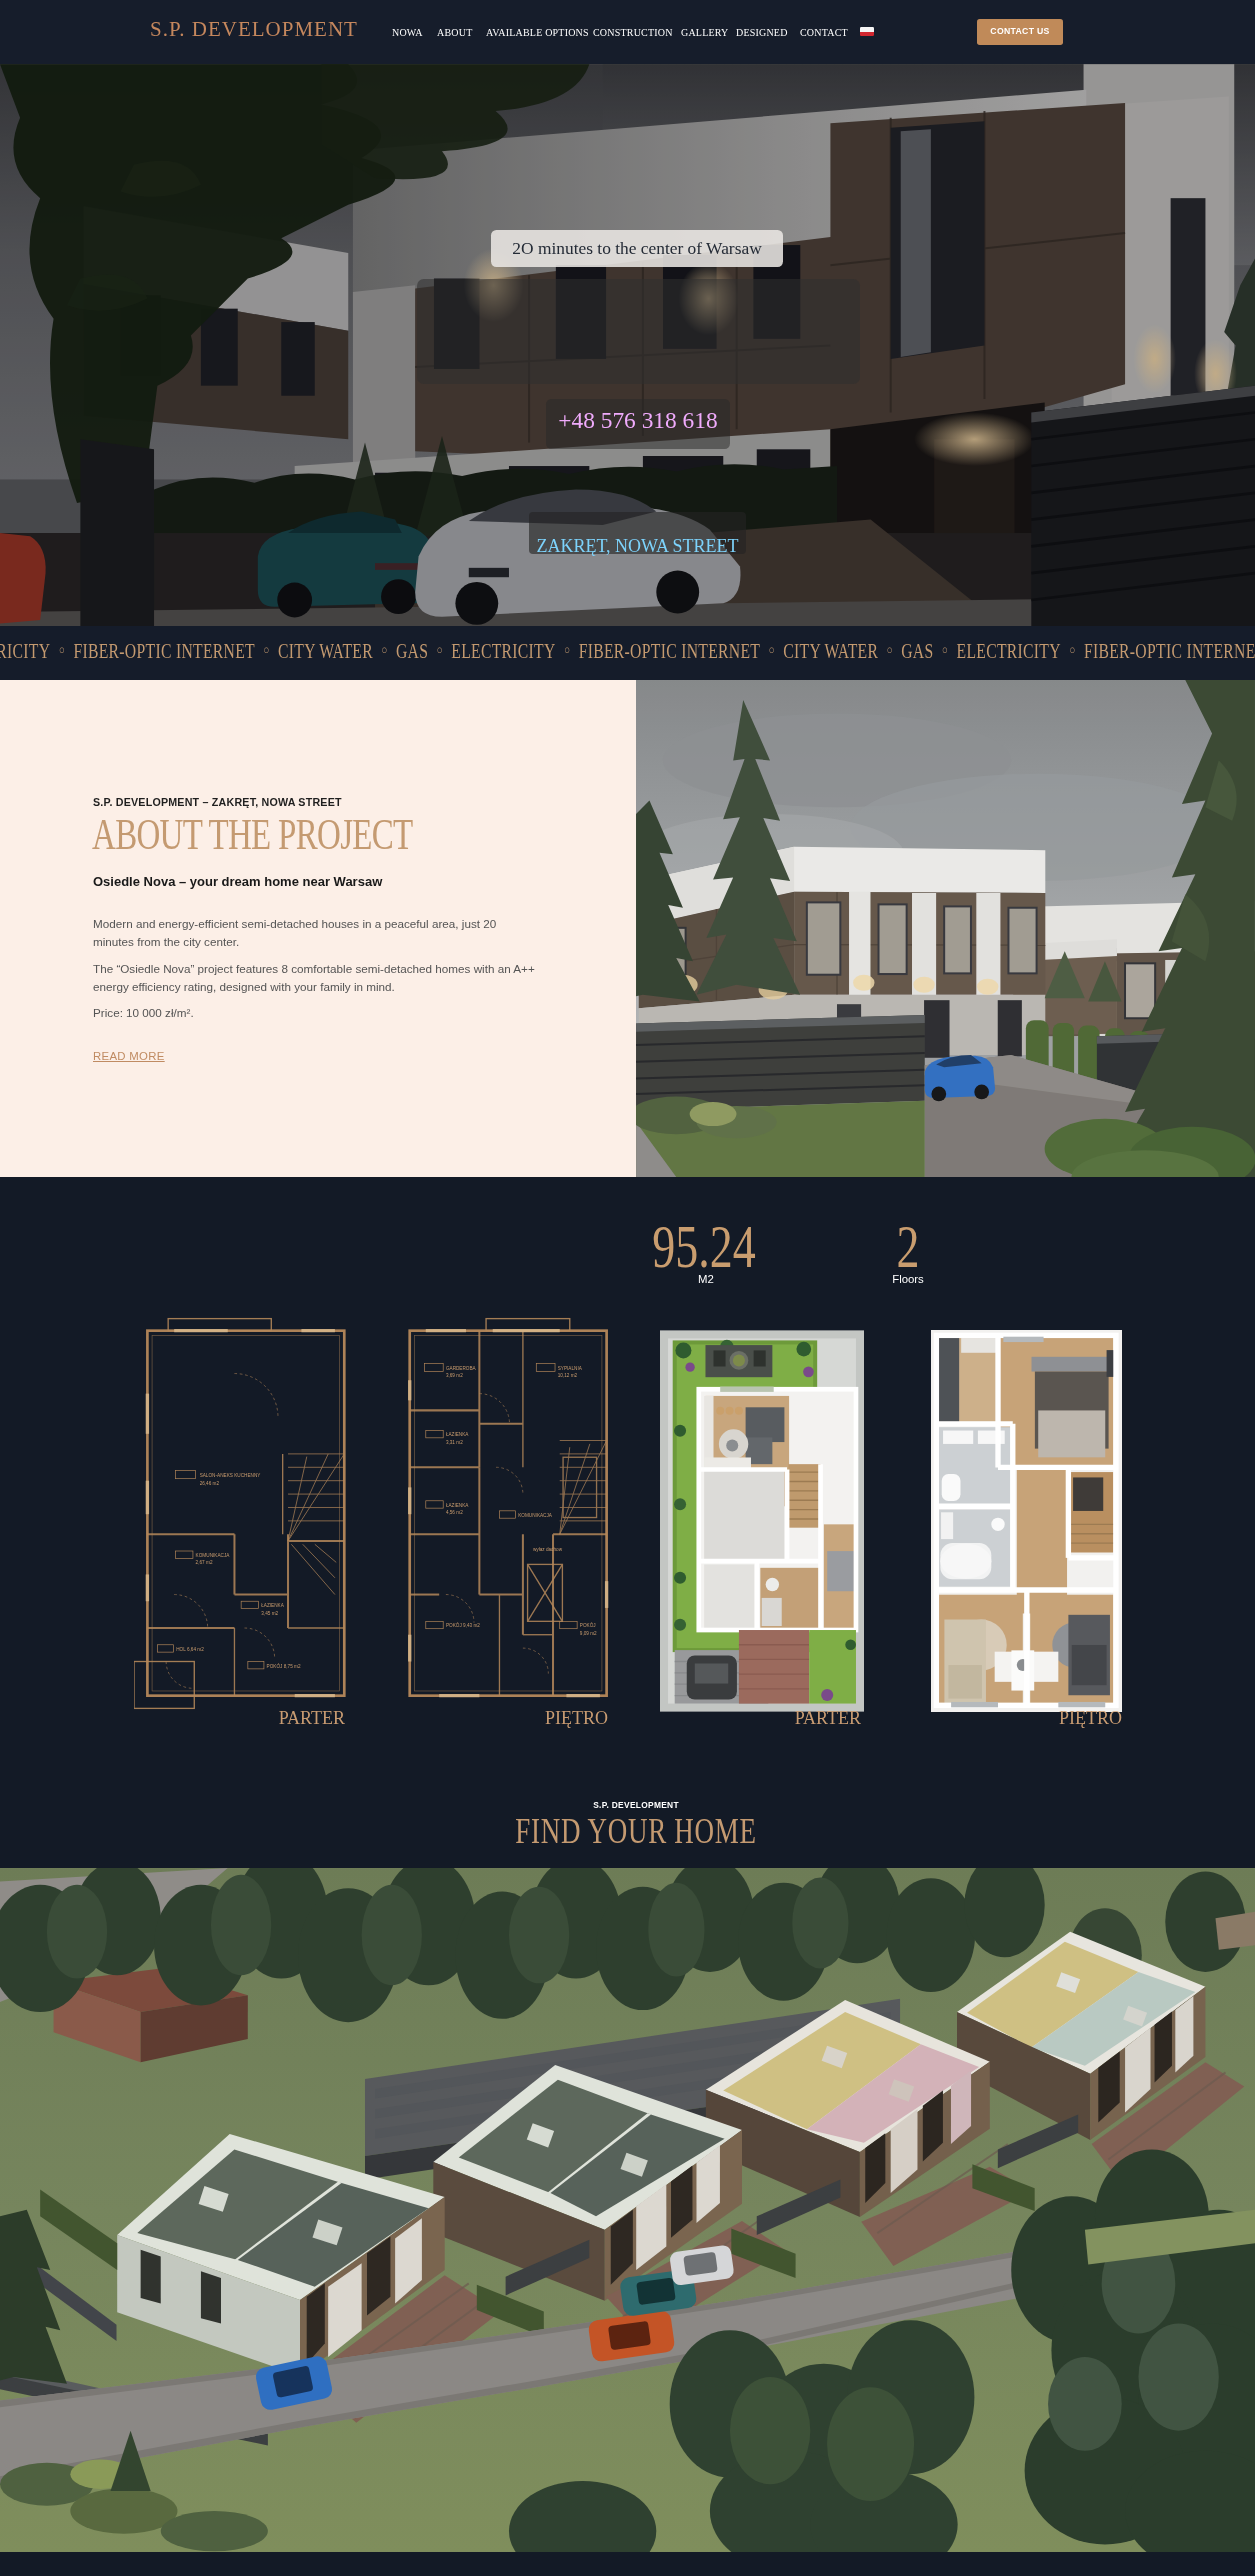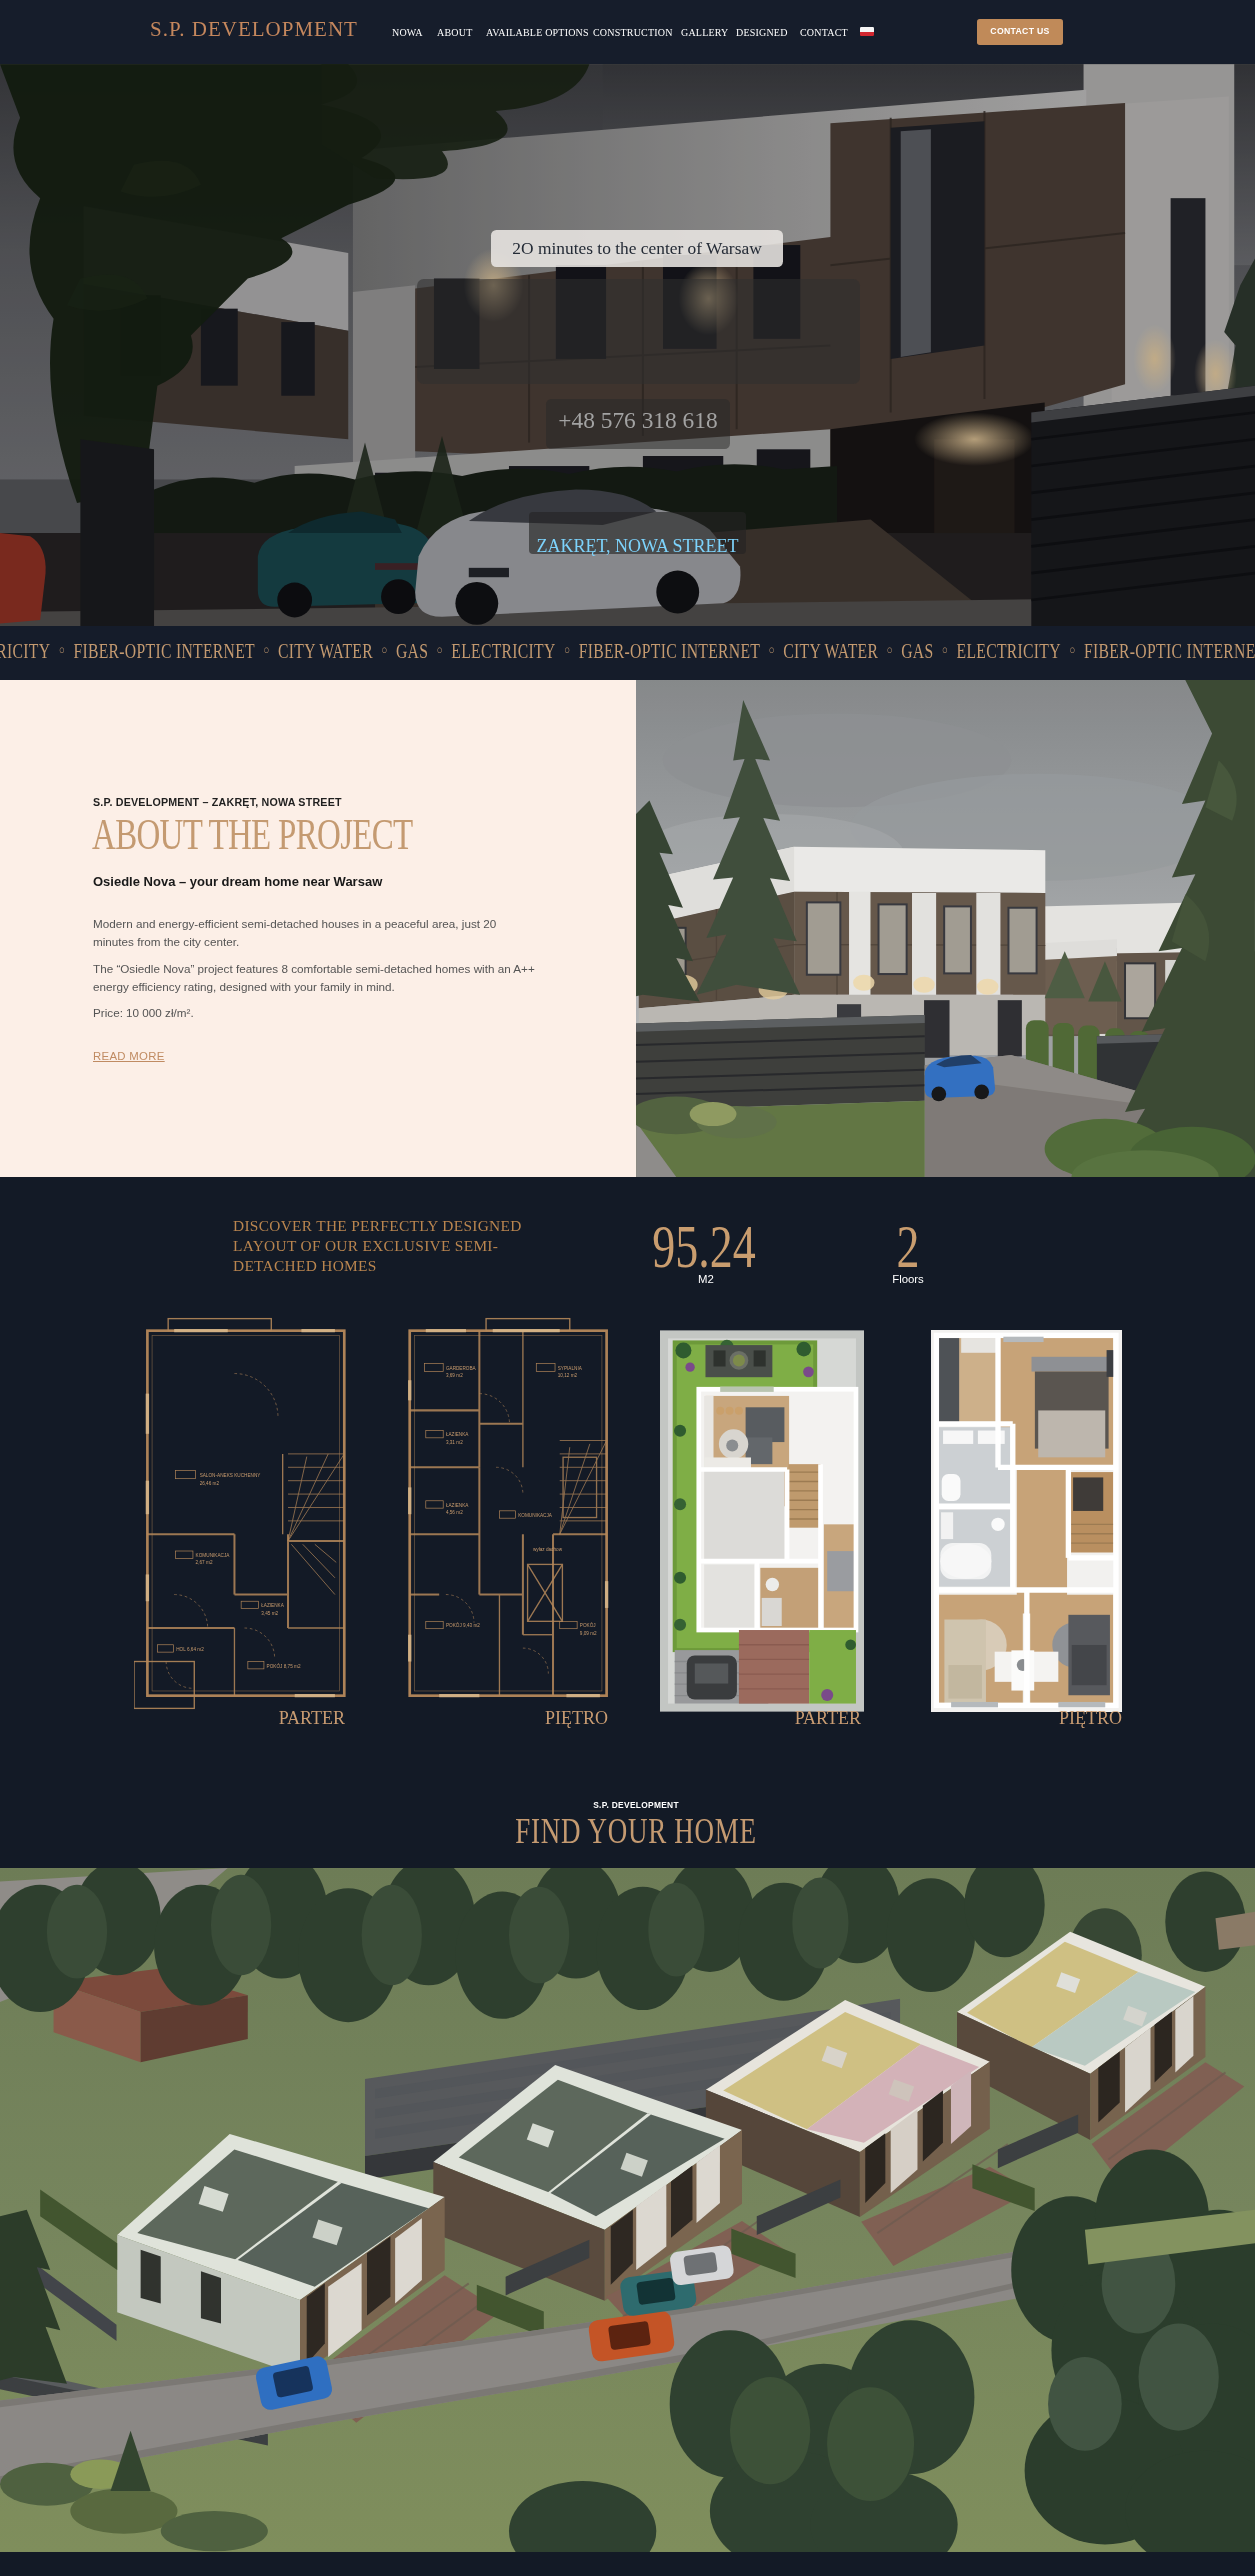--- a/index.html
+++ b/index.html
@@ -191,21 +191,21 @@
 
 <div class="abs" style="left:491px;top:230px;width:292px;height:37px;background:rgba(233,230,226,0.88);border-radius:5.4px;"></div>
 
 <div class="abs serif" style="left:491px;top:238px;width:292px;text-align:center;font-size:17.4px;color:#242b36;">2O minutes to the center of Warsaw</div>
 
 <div class="abs" style="left:417px;top:279px;width:443px;height:105px;background:rgba(48,48,48,0.55);border-radius:6.7px;"></div>
 
 
 <div class="abs" style="left:546px;top:399px;width:184px;height:50px;background:rgba(40,40,40,0.5);border-radius:5.4px;"></div>
 
-<div class="abs serif" style="left:546px;top:407px;width:184px;text-align:center;font-size:23.4px;color:#a3a3a3;">+48 576 318 618</div>
+<div class="abs serif" style="left:546px;top:407px;width:184px;text-align:center;font-size:23.4px;color:#f0abfc;">+48 576 318 618</div>
 
 <div class="abs" style="left:529px;top:512px;width:217px;height:42px;background:rgba(35,35,35,0.62);border-radius:4px;"></div>
 
 <div class="abs serif" style="left:529px;top:536px;width:217px;text-align:center;font-size:18px;white-space:nowrap;color:#7dd3fc;">ZAKRĘT, NOWA STREET</div>
 
 <div class="abs" style="left:0;top:626px;width:1255px;height:54px;background:#151c2a;overflow:hidden;">
   <div class="serif" style="position:absolute;left:-54px;top:14px;width:3349px;font-size:15.7px;color:#c49a70;letter-spacing:0.3px;white-space:nowrap;transform:scaleY(1.3);transform-origin:top left;">ELECTRICITY<span style="display:inline-block;width:23px;text-align:center;font-size:9.4px;vertical-align:2.7px;">○</span>FIBER-OPTIC INTERNET<span style="display:inline-block;width:23px;text-align:center;font-size:9.4px;vertical-align:2.7px;">○</span>CITY WATER<span style="display:inline-block;width:23px;text-align:center;font-size:9.4px;vertical-align:2.7px;">○</span>GAS<span style="display:inline-block;width:23px;text-align:center;font-size:9.4px;vertical-align:2.7px;">○</span>ELECTRICITY<span style="display:inline-block;width:23px;text-align:center;font-size:9.4px;vertical-align:2.7px;">○</span>FIBER-OPTIC INTERNET<span style="display:inline-block;width:23px;text-align:center;font-size:9.4px;vertical-align:2.7px;">○</span>CITY WATER<span style="display:inline-block;width:23px;text-align:center;font-size:9.4px;vertical-align:2.7px;">○</span>GAS<span style="display:inline-block;width:23px;text-align:center;font-size:9.4px;vertical-align:2.7px;">○</span>ELECTRICITY<span style="display:inline-block;width:23px;text-align:center;font-size:9.4px;vertical-align:2.7px;">○</span>FIBER-OPTIC INTERNETCITY WATERGASELECTRICITYFIBER-OPTIC INTERNETCITY WATERGAS</div>
 </div>
 
 <div class="abs" style="left:0;top:680px;width:636px;height:497px;background:#fcefe7;"></div>
@@ -350,21 +350,20 @@
 <polygon points="700,420 725,480 675,480" fill="#445439"></polygon>
 
 <ellipse cx="700" cy="700" rx="90" ry="45" fill="#4e6a35"></ellipse>
 <ellipse cx="830" cy="715" rx="95" ry="48" fill="#446030"></ellipse>
 <ellipse cx="760" cy="742" rx="110" ry="40" fill="#55713b"></ellipse>
 
 <rect x="0" y="0" width="924" height="742" fill="#9a9da0" opacity="0.05"></rect>
 </svg>
 </div>
 
-<div class="abs serif" style="left:233px;top:1216px;width:321px;font-size:15.4px;line-height:20px;color:#b9854f;letter-spacing:0.3px;">DISCOVER THE PERFECTLY DESIGNED LAYOUT OF OUR EXCLUSIVE SEMI-DETACHED HOMES</div>
 
 <div class="abs serif" style="left:647px;top:1210px;width:114px;text-align:center;font-size:46px;color:#c99d6f;transform:scaleY(1.35);transform-origin:top center;">95.24</div>
 
 <div class="abs" style="left:649px;top:1273px;width:114px;text-align:center;font-size:11.4px;color:#fff;">M2</div>
 
 <div class="abs serif" style="left:851px;top:1210px;width:114px;text-align:center;font-size:46px;color:#c99d6f;transform:scaleY(1.35);transform-origin:top center;">2</div>
 
 <div class="abs" style="left:851px;top:1273px;width:114px;text-align:center;font-size:11.4px;color:#fff;">Floors</div>
 
 <div class="abs" id="plan1" style="left:134px;top:1313px;width:221px;height:399px;">

